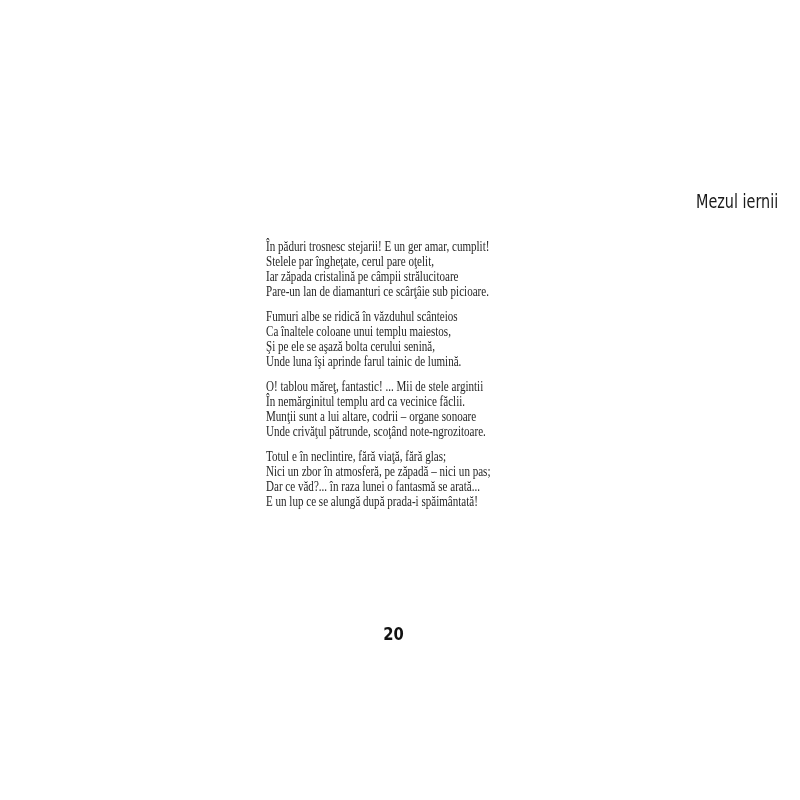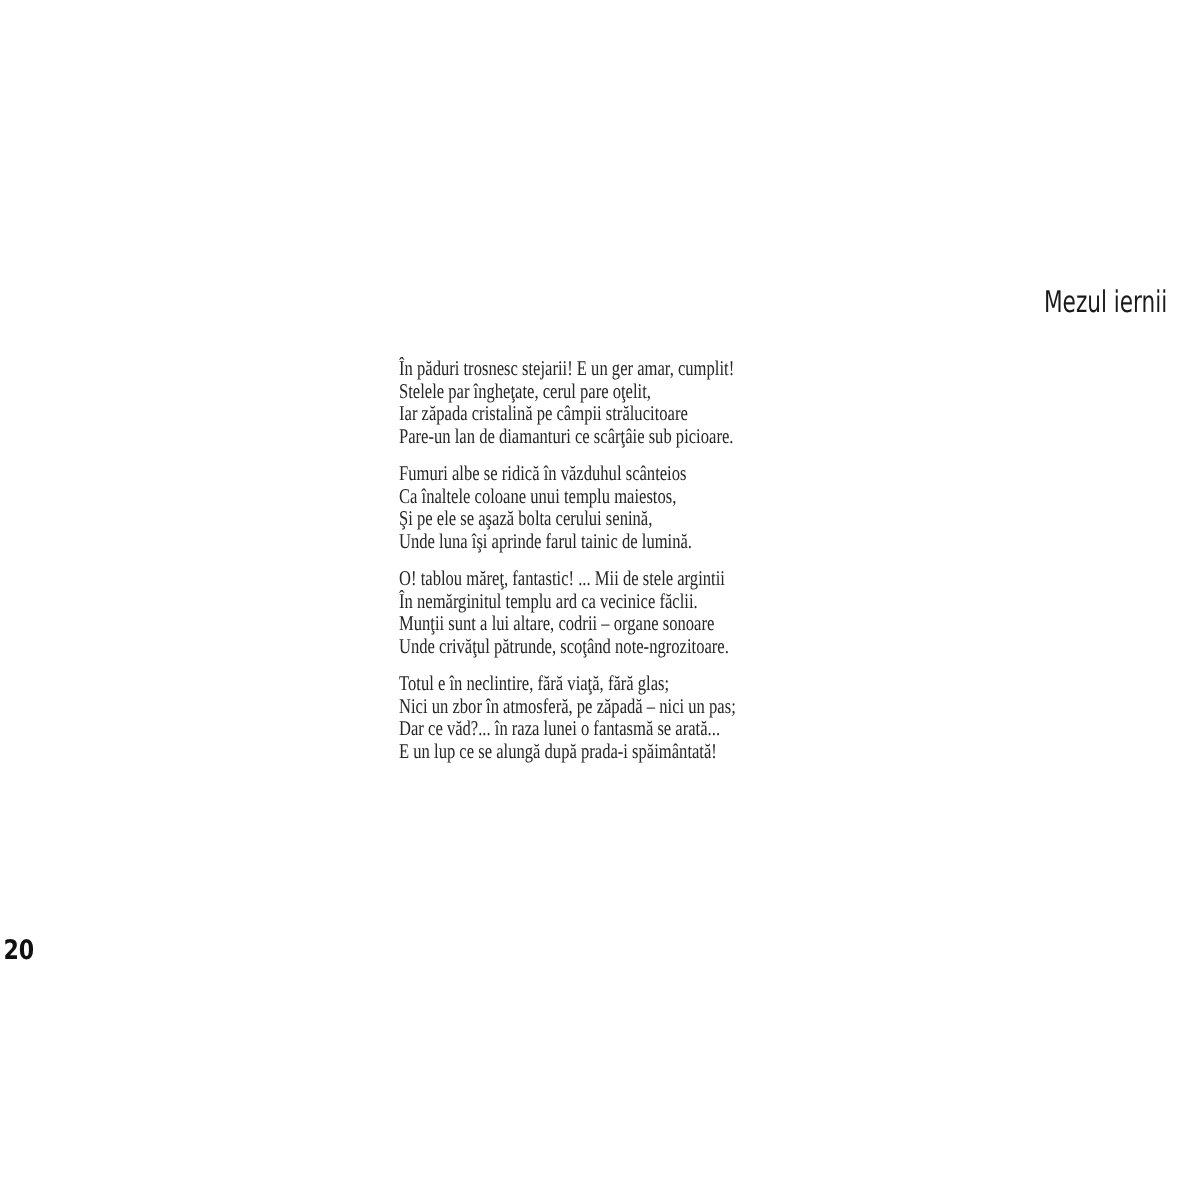--- a/index.html
+++ b/index.html
@@ -50,21 +50,21 @@
     margin: 0 0 10px 0;
   }
   .poem-line {
     height: 15px;
   }
   .pageno-wrap {
     position: absolute;
     top: 625px;
     left: 0;
     width: 788px;
-    text-align: left;
+    text-align: center;
   }
   .pageno {
     display: inline-block;
     font-family: "DejaVu Sans", sans-serif;
     font-weight: bold;
     font-size: 18px;
     line-height: 18px;
     color: #111111;
     transform: scaleX(0.82);
     transform-origin: center top;

